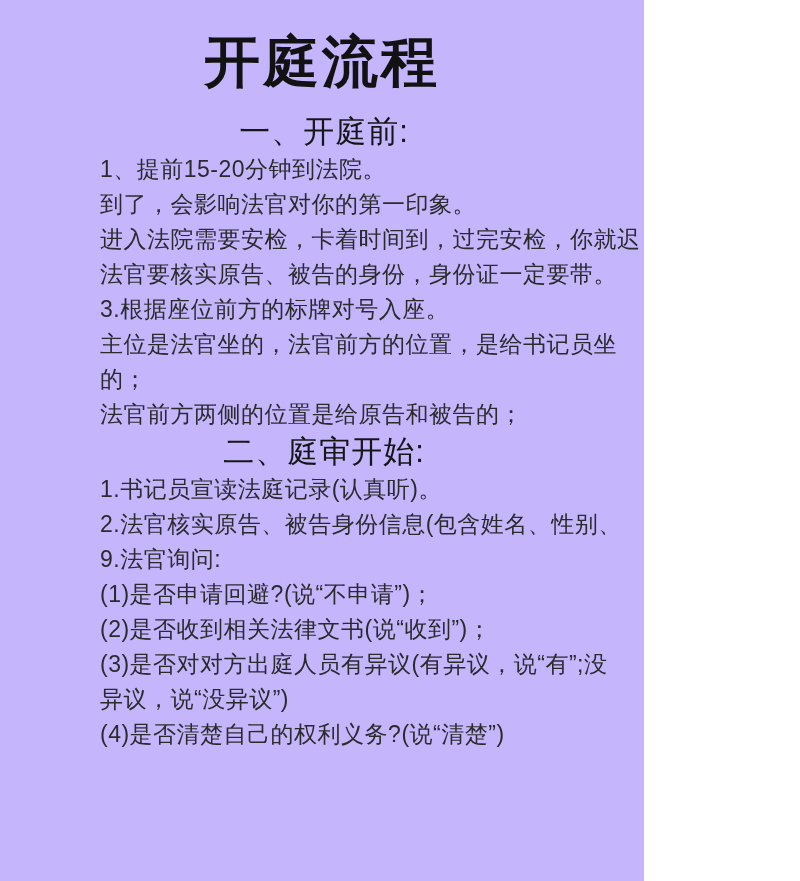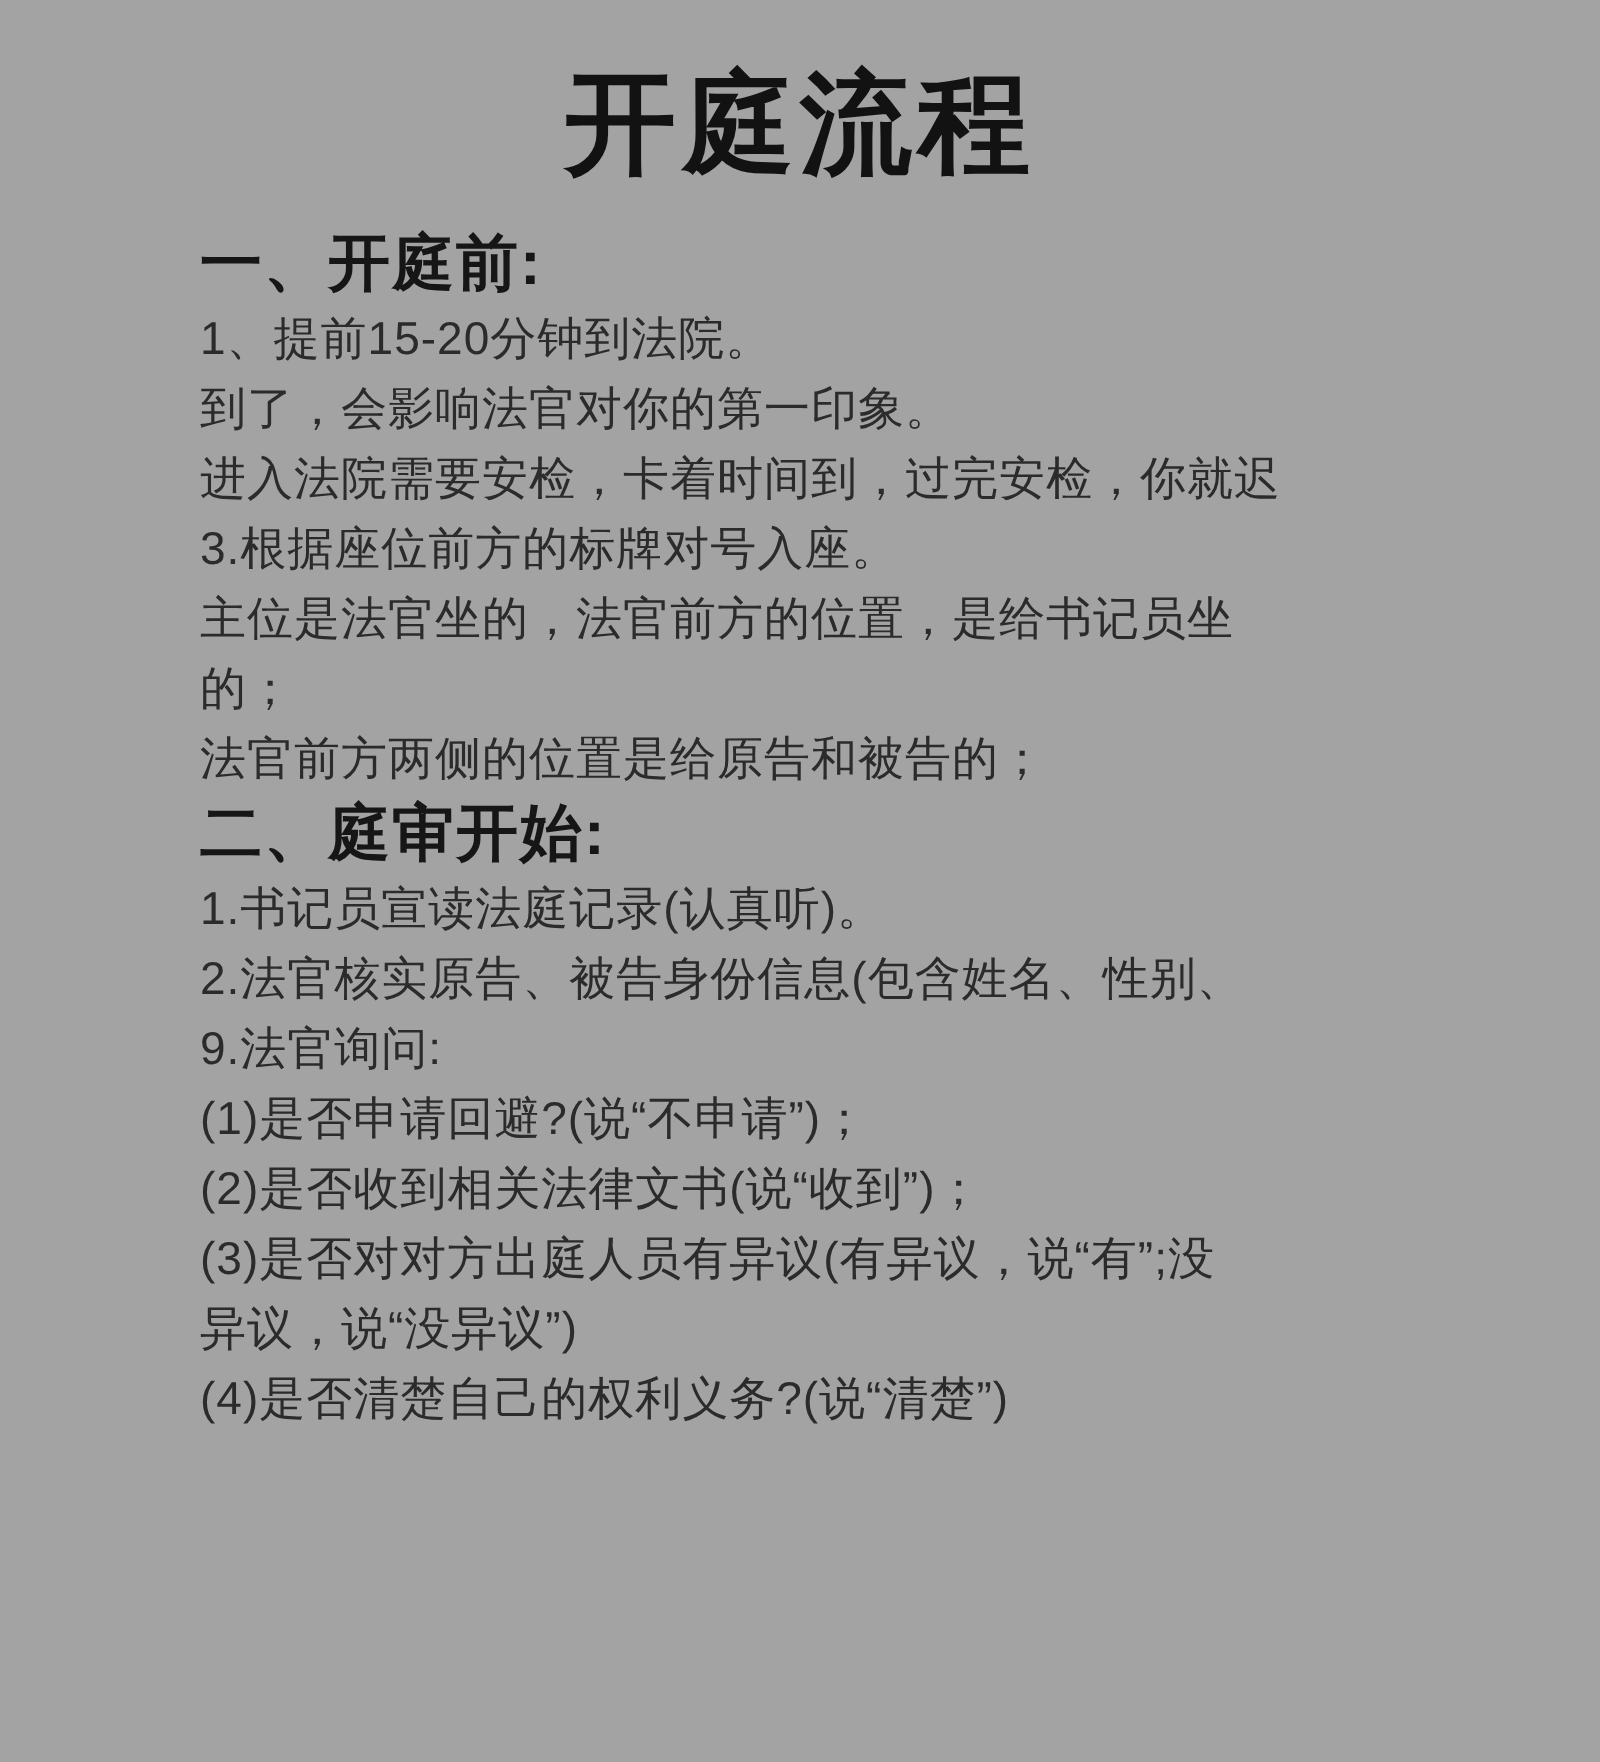--- a/index.html
+++ b/index.html
@@ -2,23 +2,23 @@
 <html lang="zh"><head>
 <meta charset="utf-8">
 <style>
   html, body {
     margin: 0;
     padding: 0;
     background: #ffffff;
   }
   .page {
     position: relative;
-    width: 800px;
+    width: 644px;
     height: 881px;
-    background: #a3a3a3;
+    background: #c4b5fd;
     overflow: hidden;
     font-family: "Liberation Sans", "DejaVu Sans", sans-serif;
   }
   .title {
     margin: 0;
     padding-top: 30px;
     text-align: center;
     font-size: 56px;
     line-height: 64px;
     font-weight: 900;
@@ -26,23 +26,24 @@
     letter-spacing: 3px;
   }
   .content {
     padding: 18px 96px 0 100px;
     color: #2b2b2b;
   }
   .heading {
     margin: 0;
     font-size: 31px;
     line-height: 40px;
-    font-weight: 700;
+    font-weight: 400;
     color: #161616;
     letter-spacing: 1px;
+    text-align: center;
   }
   .line {
     font-size: 23px;
     line-height: 35px;
     font-weight: 500;
     color: #2b2b2b;
     letter-spacing: 0.5px;
     white-space: nowrap;
   }
 </style>
@@ -50,20 +51,21 @@
 <body>
 
 <div class="page">
   <h1 class="title">开庭流程</h1>
   <div class="content">
 
     <h2 class="heading">一、开庭前:</h2>
     <div class="line">1、提前15-20分钟到法院。</div>
     <div class="line">到了，会影响法官对你的第一印象。</div>
     <div class="line">进入法院需要安检，卡着时间到，过完安检，你就迟</div>
+    <div class="line">法官要核实原告、被告的身份，身份证一定要带。</div>
     <div class="line">3.根据座位前方的标牌对号入座。</div>
     <div class="line">主位是法官坐的，法官前方的位置，是给书记员坐</div>
     <div class="line">的；</div>
     <div class="line">法官前方两侧的位置是给原告和被告的；</div>
 
     <h2 class="heading">二、庭审开始:</h2>
     <div class="line">1.书记员宣读法庭记录(认真听)。</div>
     <div class="line">2.法官核实原告、被告身份信息(包含姓名、性别、</div>
     <div class="line">9.法官询问:</div>
     <div class="line">(1)是否申请回避?(说“不申请”)；</div>

